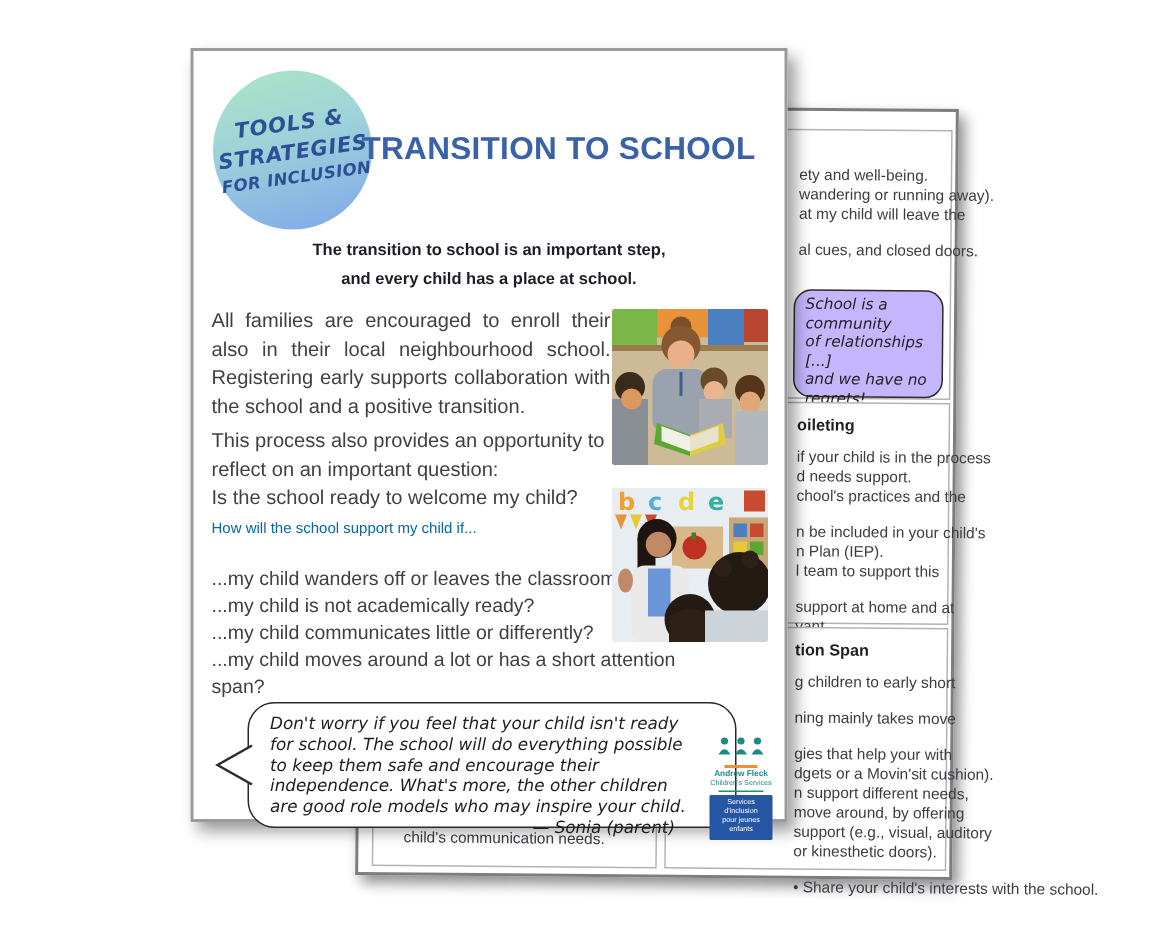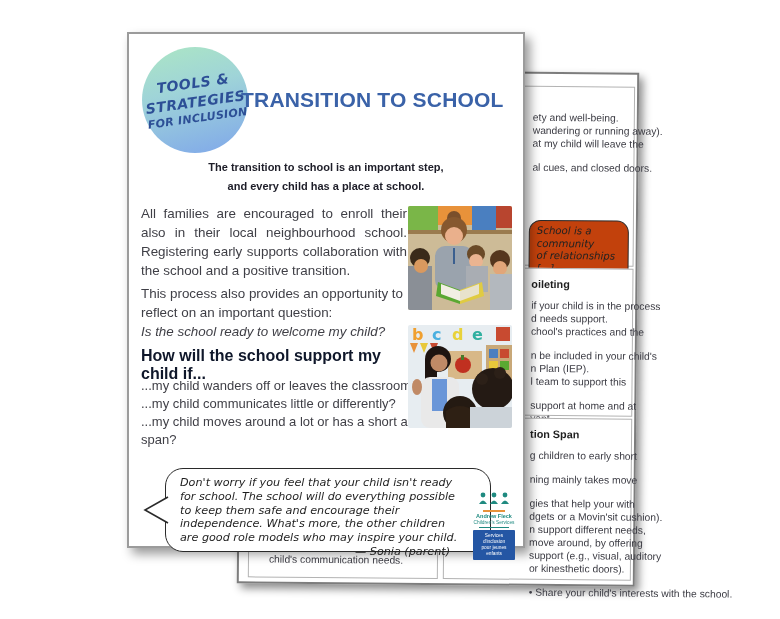--- a/index.html
+++ b/index.html
@@ -15,23 +15,23 @@
     box-shadow:4px 5px 9px rgba(0,0,0,.45);
     transform:rotate(0.5deg);transform-origin:50% 50%;
   }
   .bp-box{position:absolute;border:1px solid #b3b3b3;background:#fff;box-sizing:border-box;}
   .bp-text{font-size:10.3px;line-height:13px;color:#3c3c44;}
   .bp-line{white-space:nowrap;}
   .gap-before{margin-top:11px;}
   .bp-header{font-weight:bold;color:#1f1f1f;font-size:10.8px;margin-bottom:8px;white-space:nowrap;}
   .bp-quote{
     position:absolute;border:1.5px solid #2a2a2a;border-radius:12px;
-    background:#c2410c;padding:4px 7px;
+    background:#c4b5fd;padding:4px 7px;
     font-family:"DejaVu Sans",sans-serif;font-style:italic;
-    font-size:10.2px;line-height:12.5px;color:#222;margin-top:27px;
+    font-size:10.2px;line-height:12.5px;color:#222;
   }
   .bp-quote .attr{text-align:right;padding-right:2px;}
   
   #front-page{
     left:127px;top:32px;width:398px;height:516px;z-index:2;
     border:2px solid #9b9b9b;
     box-shadow:5px 6px 10px rgba(0,0,0,.4);
   }
   .badge{
     position:absolute;left:13px;top:13px;width:106px;height:106px;border-radius:50%;
@@ -47,22 +47,22 @@
     position:absolute;left:112px;top:54px;width:284px;
     font-size:21px;font-weight:bold;color:#3a62a8;letter-spacing:.2px;white-space:nowrap;
   }
   .fp-intro{
     position:absolute;left:0;top:124px;width:100%;text-align:center;
     font-weight:bold;font-size:11px;line-height:19px;color:#1d1d28;
   }
   .fp-col{position:absolute;left:12px;width:266px;color:#3f3f46;}
   .fp-p1{top:170px;font-size:13.4px;line-height:19px;text-align:justify;}
   .fp-p2{top:250px;font-size:13.4px;line-height:19px;}
-  .fp-p2 .it{font-style:italic;margin-top:36px;}
-  .fp-qhead{top:313px;font-size:16px;font-weight:bold;color:#0f172a;}
+  .fp-p2 .it{margin-top:36px;}
+  .fp-qhead{top:313px;font-size:10px;font-weight:normal;color:#0369a1;}
   .fp-qlist{top:343px;width:330px;font-size:13px;line-height:18px;color:#3f3f46;}
   .photo{position:absolute;left:279px;width:104px;overflow:hidden;border-radius:2px;}
   #photo1{top:172px;height:104px;}
   #photo2{top:291px;height:103px;}
   .speech{
     position:absolute;left:36px;top:434px;width:326px;height:84px;
     border:1.6px solid #2a2a2a;border-radius:18px;background:#fff;
     padding:7px 24px 5px 14px;box-sizing:border-box;
     font-family:"DejaVu Sans",sans-serif;font-style:italic;
     font-size:11.2px;line-height:13.8px;color:#1e1e1e;
@@ -155,20 +155,21 @@
   <div class="fp-col fp-p1">All families are encouraged to enroll their also in their local neighbourhood school. Registering early supports collaboration with the school and a positive transition.</div>
 
   <div class="fp-col fp-p2">
     <span>This process also provides an opportunity to reflect on an important question:</span><br>
     <span class="it">Is the school ready to welcome my child?</span>
   </div>
 
   <div class="fp-col fp-qhead">How will the school support my child if...</div>
   <div class="fp-col fp-qlist">
     <div>...my child wanders off or leaves the classroom?</div>
+    <div>...my child is not academically ready?</div>
     <div>...my child communicates little or differently?</div>
     <div>...my child moves around a lot or has a short attention span?</div>
   </div>
 
   <div class="photo" id="photo1">
     <svg width="104" height="104" viewBox="0 0 104 104">
       <rect width="104" height="104" fill="#cdbb97"></rect>
       <rect x="0" y="0" width="30" height="24" fill="#7ab648"></rect>
       <rect x="30" y="0" width="34" height="19" fill="#e8923a"></rect>
       <rect x="64" y="0" width="24" height="28" fill="#4a7fc0"></rect>

